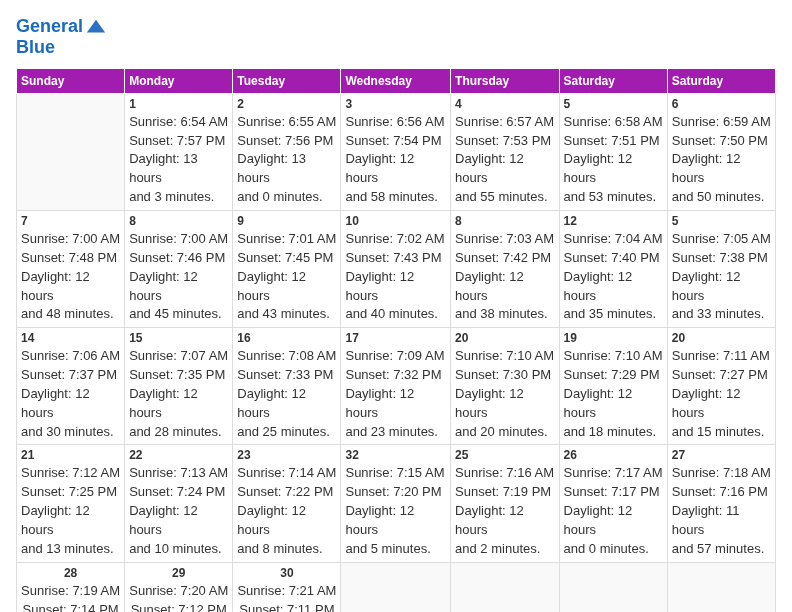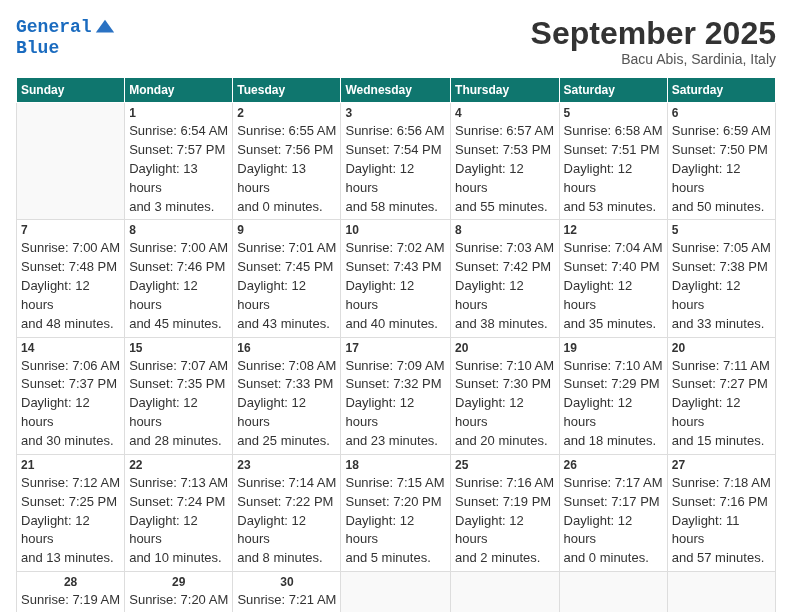--- a/index.html
+++ b/index.html
@@ -25,21 +25,20 @@
       align-items: center;
     }
     .logo-text {
       font-size: 18px;
       font-weight: bold;
       color: #333;
       line-height: 1.1;
     }
     .logo-text span {
       color: #1a6bbf;
-      font-family: Liberation Mono, monospace;
     }
     .logo-icon {
       width: 22px;
       height: 22px;
       margin-left: 2px;
     }
     .title-block {
       text-align: right;
     }
     .month-title {
@@ -51,21 +50,21 @@
     .subtitle {
       font-size: 14px;
       color: #555;
     }
     .calendar {
       width: 100%;
       border-collapse: collapse;
       font-size: 10.5px;
     }
     .calendar th {
-      background: #0f766e;
+      background: #a21caf;
       color: #fff;
       padding: 5px 4px;
       text-align: left;
       font-size: 12px;
       font-weight: bold;
       border: 1px solid #fff;
     }
     .calendar td {
       border: 1px solid #ddd;
       vertical-align: top;
@@ -102,24 +101,20 @@
       <div>
         <div style="display:flex;align-items:center;">
           <span class="logo-text"><span>General</span></span>
           <svg class="logo-icon" viewBox="0 0 24 24">
             <polygon points="2,18 12,4 22,18" fill="#2a72c3"></polygon>
           </svg>
         </div>
         <div class="logo-text"><span>Blue</span></div>
       </div>
     </div>
-    <div class="title-block">
-      <div class="month-title">September 2025</div>
-      <div class="subtitle">Bacu Abis, Sardinia, Italy</div>
-    </div>
   </div>
 
   <table class="calendar">
     <thead>
       <tr>
         <th>Sunday</th>
         <th>Monday</th>
         <th>Tuesday</th>
         <th>Wednesday</th>
         <th>Thursday</th>
@@ -222,21 +217,21 @@
           </td>
           <td>
             <span class="day-num">22</span>
             <div class="day-info">Sunrise: 7:13 AM<br>Sunset: 7:24 PM<br>Daylight: 12 hours<br>and 10 minutes.</div>
           </td>
           <td>
             <span class="day-num">23</span>
             <div class="day-info">Sunrise: 7:14 AM<br>Sunset: 7:22 PM<br>Daylight: 12 hours<br>and 8 minutes.</div>
           </td>
           <td>
-            <span class="day-num">18</span>
+            <span class="day-num">32</span>
             <div class="day-info">Sunrise: 7:15 AM<br>Sunset: 7:20 PM<br>Daylight: 12 hours<br>and 5 minutes.</div>
           </td>
           <td>
             <span class="day-num">25</span>
             <div class="day-info">Sunrise: 7:16 AM<br>Sunset: 7:19 PM<br>Daylight: 12 hours<br>and 2 minutes.</div>
           </td>
           <td>
             <span class="day-num">26</span>
             <div class="day-info">Sunrise: 7:17 AM<br>Sunset: 7:17 PM<br>Daylight: 12 hours<br>and 0 minutes.</div>
           </td>

